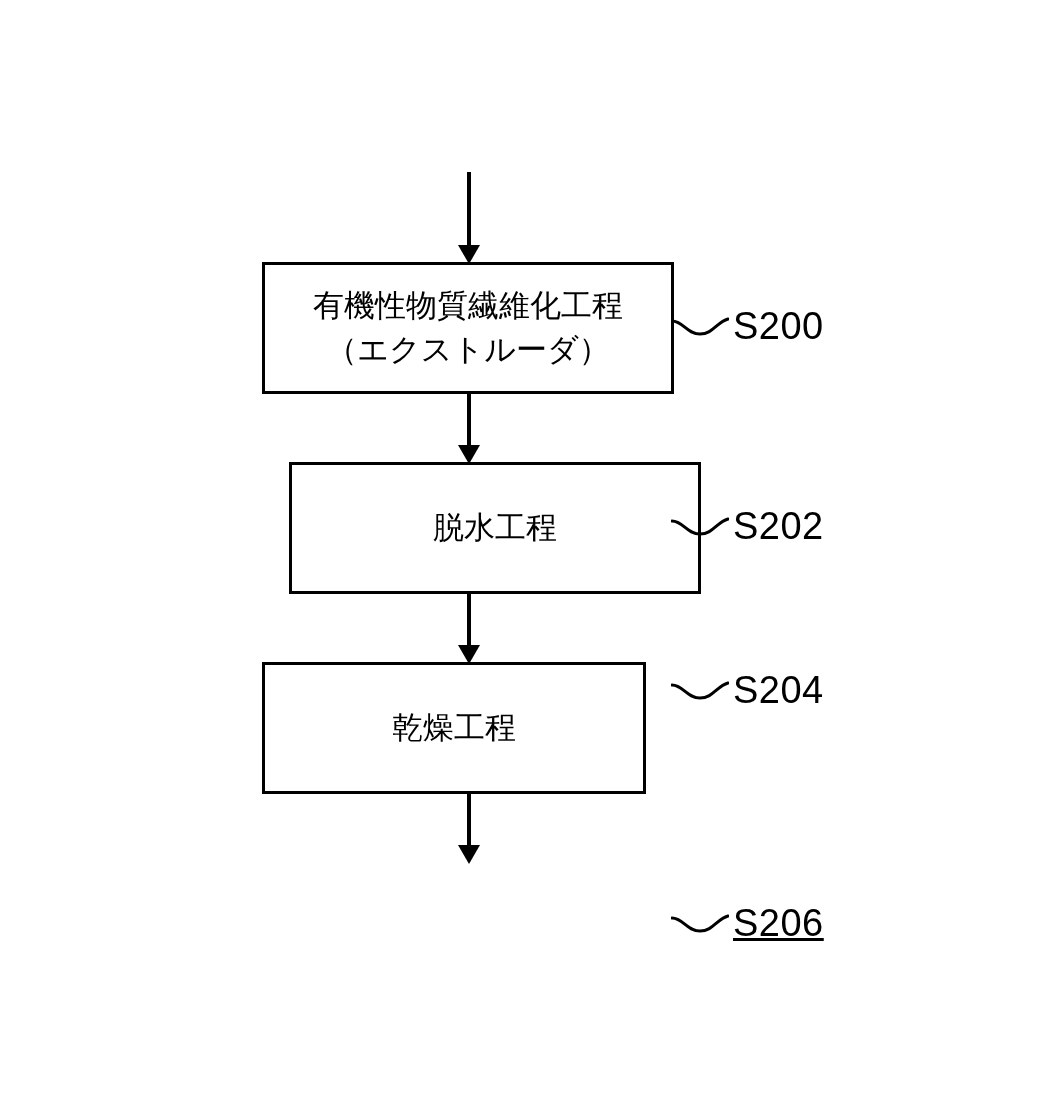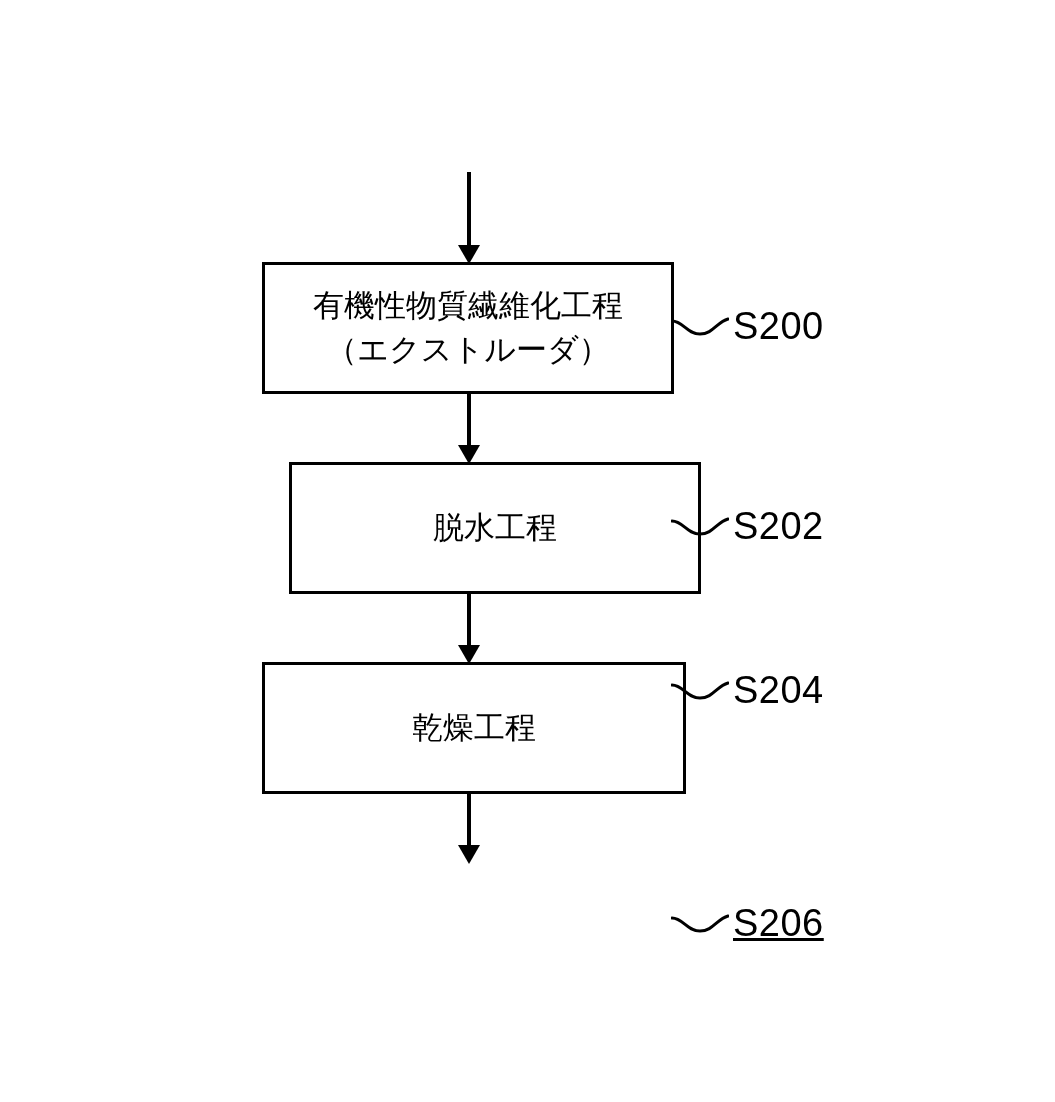--- a/index.html
+++ b/index.html
@@ -53,21 +53,21 @@
     text-align: center;
   }
   .proc-label {
     font-size: 31px;
     line-height: 44px;
     white-space: pre-line;
     color: #000;
   }
   #box-0 { left: 262px; top: 262px; width: 412px; height: 132px; }
   #box-1 { left: 262px; top: 462px; width: 412px; height: 132px; margin-left: 27px; }
-  #box-2 { left: 262px; top: 662px; width: 424px; height: 132px; }
+  #box-2 { left: 262px; top: 662px; width: 384px; height: 132px; }
   #box-3 { left: 262px; top: 862px; width: 412px; height: 124px; }
 
   
   .arrow {
     position: absolute;
     left: 462px;
     width: 14px;
   }
   .arrow .shaft {
     position: absolute;

